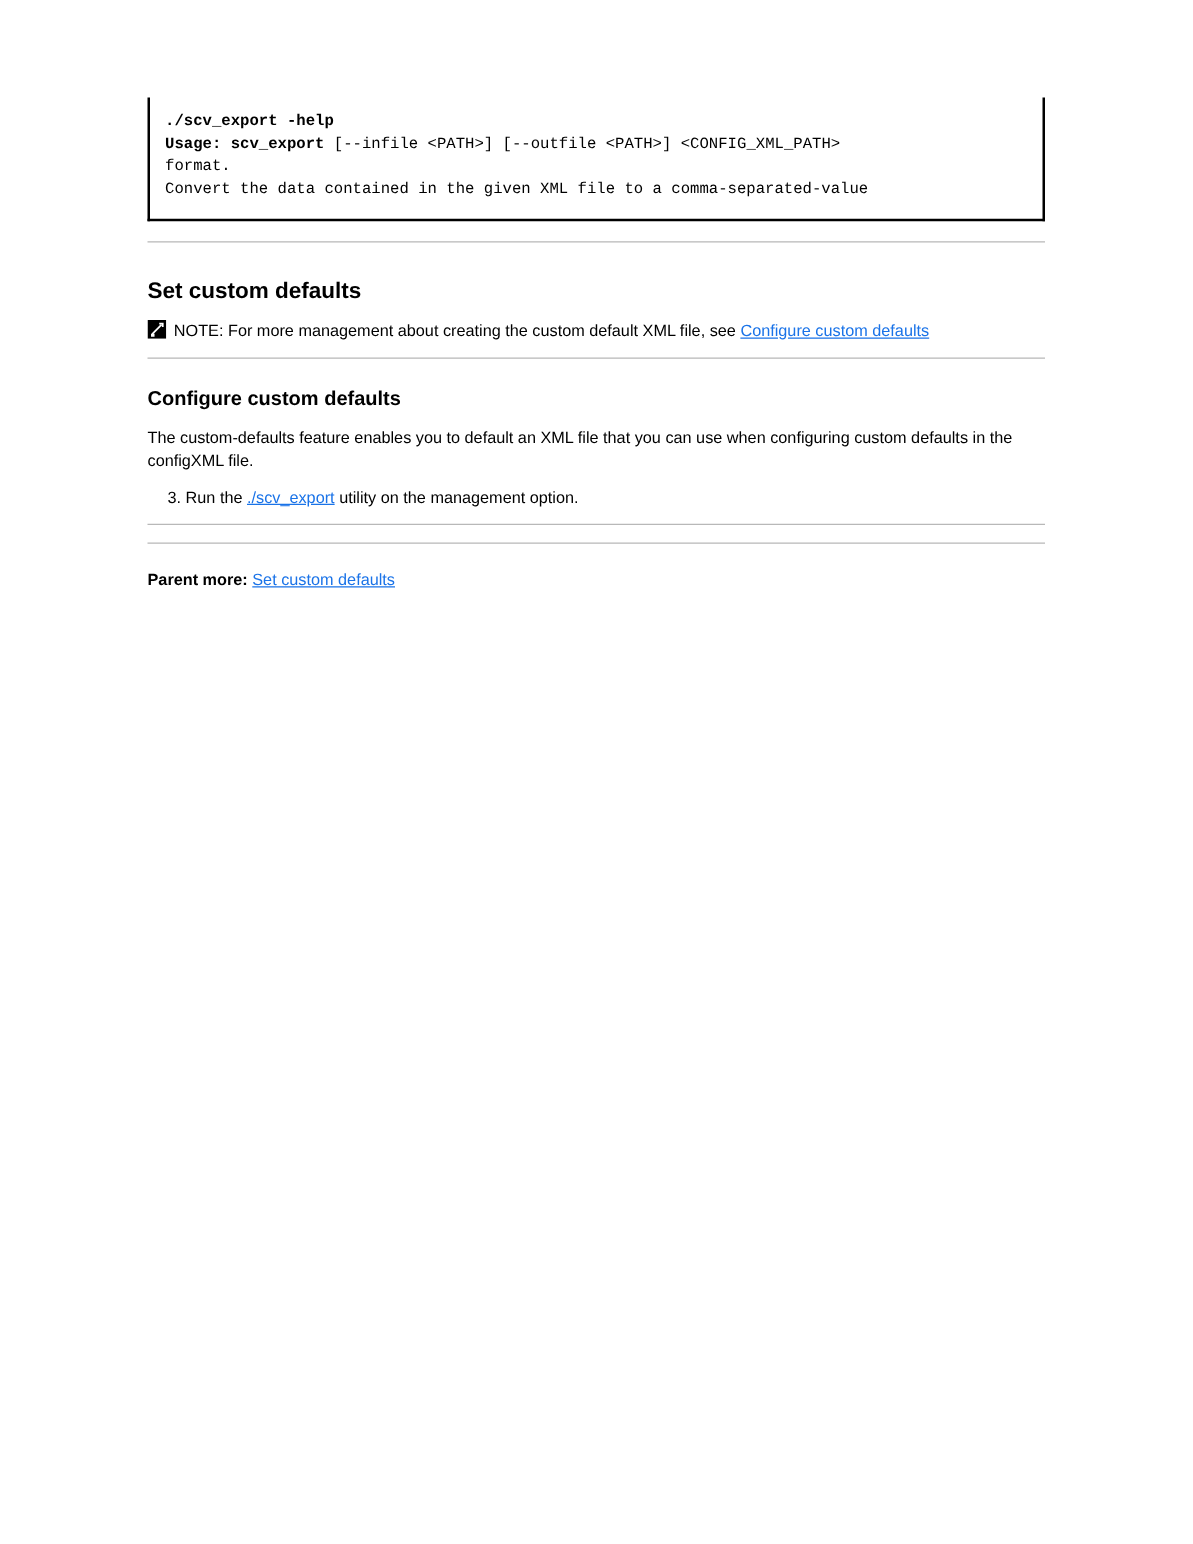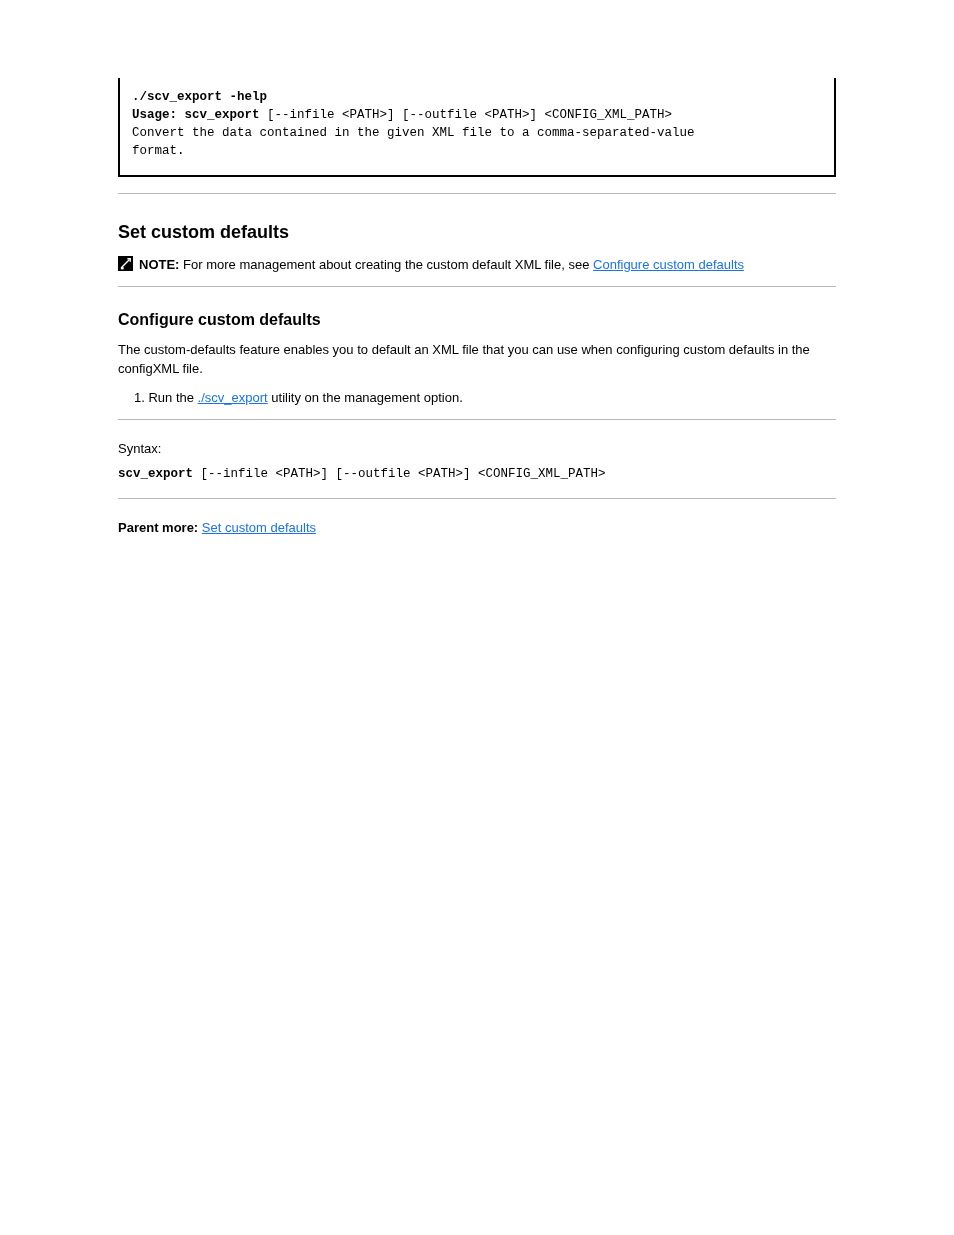--- a/index.html
+++ b/index.html
@@ -54,21 +54,21 @@
       width: 15px;
       height: 15px;
       margin-right: 6px;
       margin-top: 1px;
       flex-shrink: 0;
     }
     .note-text {
       flex: 1;
     }
     .note-label {
-      font-weight: bold;
+      font-weight: normal;
       text-align: right;
     }
     a.link {
       color: #1a73e8;
       text-decoration: underline;
     }
     .subsection-title {
       font-size: 16px;
       font-weight: bold;
       margin: 22px 0 8px 0;
@@ -95,22 +95,22 @@
     }
   </style>
 </head>
 <body>
 
 <div class="page">
 
   <div class="codeblock">
     <div><span class="lbl">./scv_export -help</span></div>
     <div><span class="lbl">Usage:</span><span> </span><span class="lbl">scv_export</span><span> [--infile &lt;PATH&gt;] [--outfile &lt;PATH&gt;] &lt;CONFIG_XML_PATH&gt;</span></div>
+    <div>format.</div>
     <div>Convert the data contained in the given XML file to a comma-separated-value</div>
-    <div>format.</div>
   </div>
 
   <hr class="sep">
 
   <div class="section-title">Set custom defaults</div>
 
 
   <div class="note-block">
     <svg class="note-icon" viewBox="0 0 16 16">
       <rect x="0" y="0" width="16" height="16" fill="#000"></rect>
@@ -126,31 +126,25 @@
     </div>
   </div>
 
   <hr class="sep">
 
   <div class="subsection-title">Configure custom defaults</div>
 
   <div class="para">The custom-defaults feature enables you to default an XML file that you can use when configuring custom defaults in the configXML file.</div>
 
   <div class="step-list">
-    <span>1. Run the </span><a href="#" class="link">./scv_export</a><span> utility on the management option.</span>
+    <span>3. Run the </span><a href="#" class="link">./scv_export</a><span> utility on the management option.</span>
   </div>
 
   <hr class="sep" style="margin-top:12px;">
 
-  <div class="syntax-block">
-    <div class="syntax-label">Syntax:</div>
-    <div class="syntax-mono">
-      <span class="lbl">scv_export</span><span> [--infile &lt;PATH&gt;] [--outfile &lt;PATH&gt;] &lt;CONFIG_XML_PATH&gt;</span>
-    </div>
-  </div>
 
   <hr class="sep" style="margin-top:14px;">
 
   <div class="parent-link">
     <span class="lbl">Parent more:</span>
     <a href="#" class="link">Set custom defaults</a>
   </div>
 
 </div>
 

